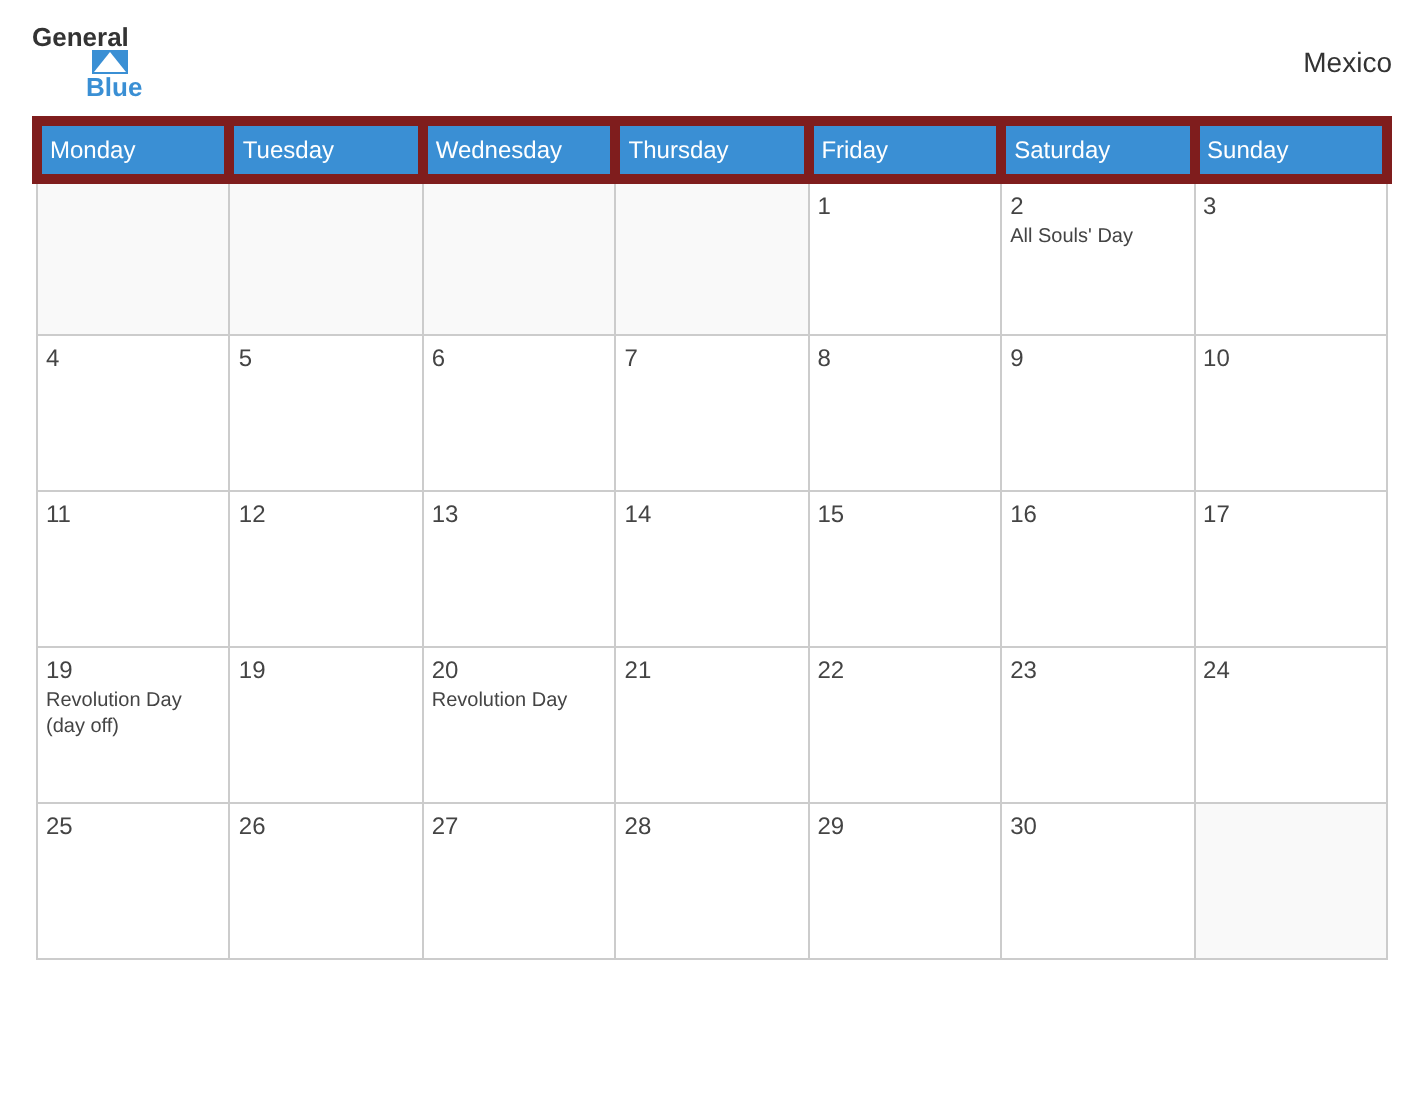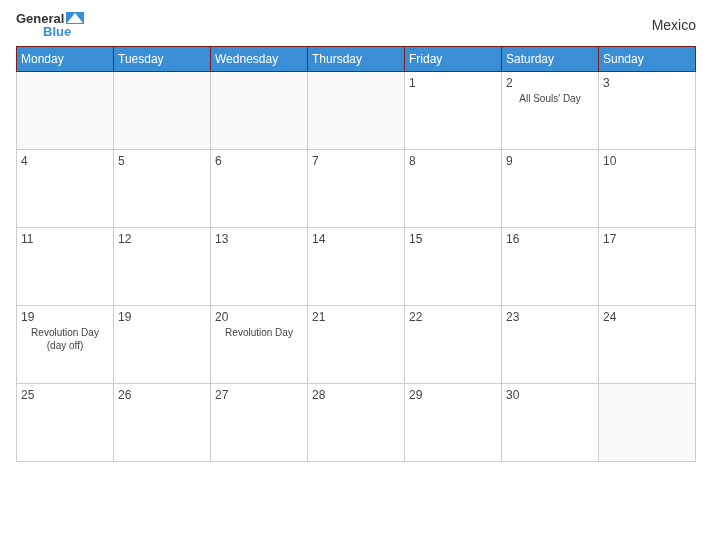--- a/index.html
+++ b/index.html
@@ -58,54 +58,54 @@
       border-collapse: collapse;
       table-layout: fixed;
     }
     .calendar thead tr th {
       background: #3a8fd4;
       color: #fff;
       font-size: 12px;
       font-weight: normal;
       padding: 5px 4px;
       text-align: left;
-      border: 1px solid #7f1d1d;
+      border: 5px solid #7f1d1d;
     }
     .calendar tbody tr td {
       border: 1px solid #ccc;
       vertical-align: top;
       padding: 4px 4px 2px 4px;
       height: 78px;
       font-size: 12px;
       color: #333;
     }
     .day-num {
       font-size: 12px;
       color: #444;
       display: block;
       margin-bottom: 2px;
     }
     .holiday {
       font-size: 10px;
       color: #444;
       display: block;
       line-height: 1.3;
-      text-align: center;
     }
     .empty-cell {
       background: #f9f9f9;
     }
     .logo-wrapper {
       display: flex;
       flex-direction: column;
       align-items: flex-start;
     }
     .logo-line1 {
       display: flex;
-      align-items: flex-start;
+      align-items: flex-end;
+      flex-direction: column;
     }
     .logo-line2 {
       display: flex;
       align-items: flex-end;
       padding-left: 27px;
     }
   </style>
 </head>
 <body>
 

